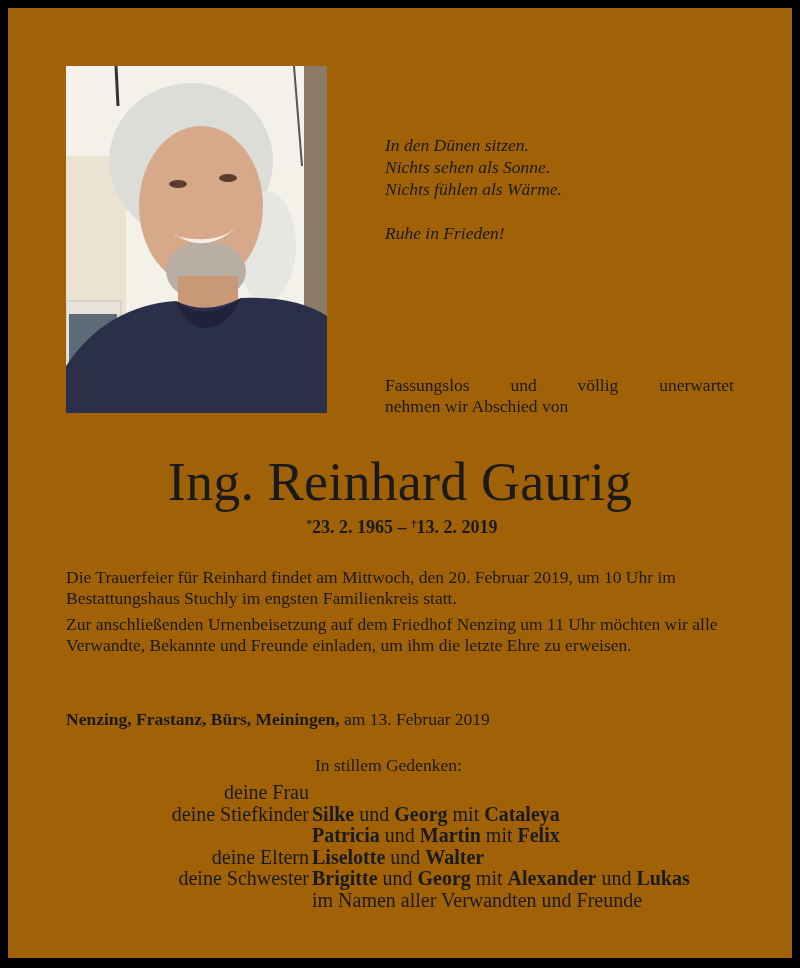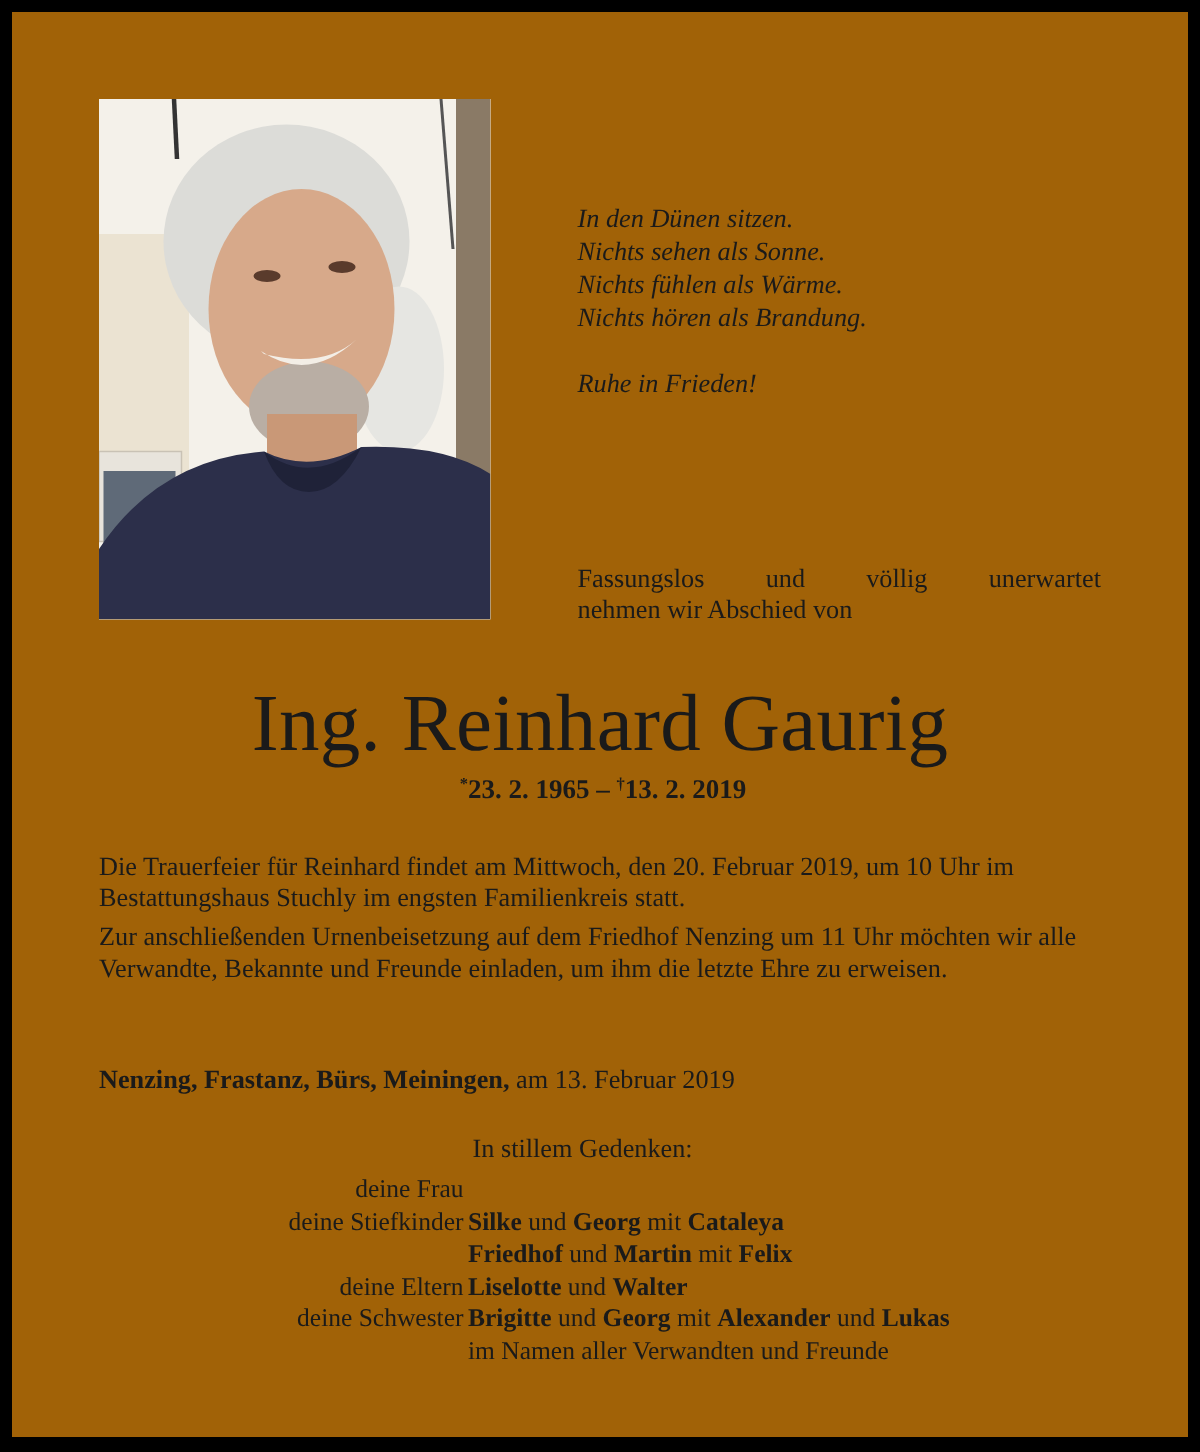--- a/index.html
+++ b/index.html
@@ -88,21 +88,21 @@
     font-family: "Liberation Serif", serif;
     font-size: 17.5px;
     line-height: 21px;
     white-space: nowrap;
   }
 
   .family {
     left: 58px; top: 774px;
     width: 700px;
     font-family: "Liberation Serif", serif;
-    font-size: 17px;
+    font-size: 20px;
     line-height: 21.5px;
   }
   .frow { display: flex; white-space: nowrap; }
   .frow .rel { width: 246px; text-align: right; padding-right: 3px; box-sizing: border-box; }
   .frow .names { flex: 1; }
   .frow .names b { font-weight: bold; }
 </style>
 </head>
 <body>
 
@@ -133,21 +133,20 @@
 
       <path d="M0 300 Q40 240 110 235 Q140 250 175 232 Q230 230 261 250 L261 347 L0 347 Z" fill="#2c2f4a"></path>
       <path d="M110 235 Q140 258 175 232 Q160 262 140 262 Q120 262 110 235 Z" fill="#1f2238"></path>
     </svg>
   </div>
 
   <div class="abs poem">
     <div>In den Dünen sitzen.</div>
     <div>Nichts sehen als Sonne.</div>
     <div>Nichts fühlen als Wärme.</div>
-    <div>Nichts hören als Brandung.</div>
     <div class="gap"></div>
     <div>Ruhe in Frieden!</div>
   </div>
 
   <div class="abs intro">
     <div class="line1">
       <span>Fassungslos</span>
       <span>und</span>
       <span>völlig</span>
       <span>unerwartet</span>
@@ -175,21 +174,21 @@
   <div class="abs family" id="family-list">
     <div class="frow">
       <span class="rel">deine Frau</span>
     </div>
     <div class="frow">
       <span class="rel">deine Stiefkinder</span>
       <span class="names"><b>Silke</b><span> und </span><b>Georg</b><span> mit </span><b>Cataleya</b></span>
     </div>
     <div class="frow">
       <span class="rel"></span>
-      <span class="names"><b>Friedhof</b><span> und </span><b>Martin</b><span> mit </span><b>Felix</b></span>
+      <span class="names"><b>Patricia</b><span> und </span><b>Martin</b><span> mit </span><b>Felix</b></span>
     </div>
     <div class="frow">
       <span class="rel">deine Eltern</span>
       <span class="names"><b>Liselotte</b><span> und </span><b>Walter</b></span>
     </div>
     <div class="frow">
       <span class="rel">deine Schwester</span>
       <span class="names"><b>Brigitte</b><span> und </span><b>Georg</b><span> mit </span><b>Alexander</b><span> und </span><b>Lukas</b></span>
     </div>
     <div class="frow">

